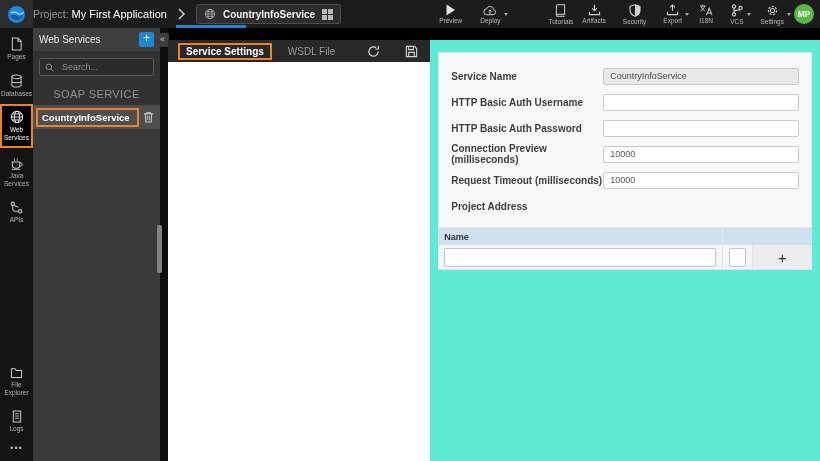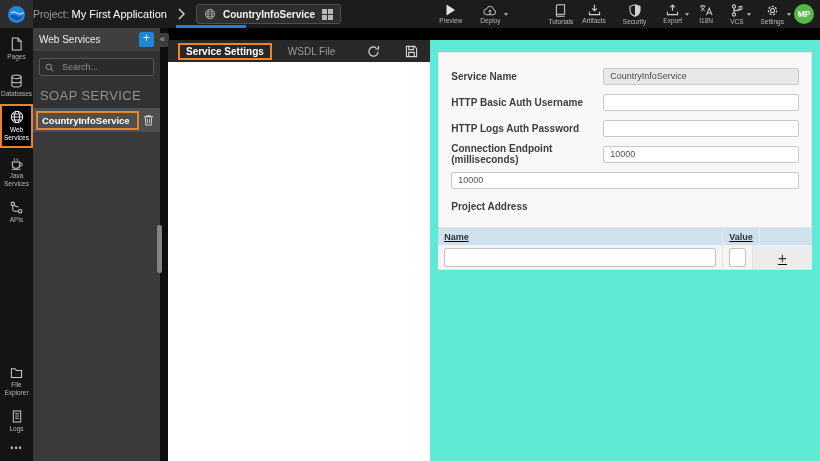--- a/index.html
+++ b/index.html
@@ -63,22 +63,22 @@
   .panel-title { flex:1; color:#ececec; font-size:10px; }
   .add-btn { width:15px; height:15px; background:#1b87d6; border-radius:2px;
     color:#fff; font-size:12px; line-height:13px; text-align:center; cursor:pointer; }
   .search-box { margin:7px 6px 4px; height:18px; border:1px solid #575757;
     border-radius:2px; background:#2b2b2b; display:flex; align-items:center;
     padding:0 5px; gap:8px; }
   .search-box input { flex:1; min-width:0; background:transparent; border:none;
     outline:none; color:#cfcfcf; font-size:9px;
     font-family:"Liberation Sans", sans-serif; }
   .search-box input::placeholder { color:#8d8d8d; }
-  .section-label { margin:8px 7px 5px; font-size:13px; color:#909090;
-    letter-spacing:.4px; }
+  .section-label { margin:8px 7px 5px; font-size:11px; color:#909090;
+    letter-spacing:.4px;text-align:center; }
   .svc-item { height:24px; background:#4f4f4f; display:flex; align-items:center;
     padding:0 6px 0 3px; gap:4px; cursor:pointer; }
   .svc-name { flex:1; border:2px solid #e8842d; padding:2px 4px; color:#fff;
     font-size:9.5px; font-weight:bold; white-space:nowrap; overflow:hidden; }
   .panel-rest { flex:1; background:#3a3a3a; }
 
   
   .gutter { position:absolute; left:160px; top:28px; width:8px; height:433px;
     background:#0e0e0e; }
   .collapse-btn { position:absolute; left:-4px; top:5px; width:13px; height:14px;
@@ -103,21 +103,21 @@
     padding:10px 12px 8px; }
   .form-row { display:flex; align-items:center; height:26px; }
   .form-row label { width:152px; flex:0 0 auto; font-size:10px; font-weight:bold;
     color:#3d3d3d; }
   .form-row input { flex:1; height:17px; border:1px solid #c9c9c9; border-radius:2px;
     background:#fff; font-size:9px; color:#555; padding:0 6px;
     font-family:"Liberation Sans", sans-serif; outline:none; }
   .form-row input:disabled { background:#e8e8e8; color:#4a4a4a; }
 
   .headers-title { margin:8px 9px 5px; font-size:12.5px; color:#333; }
-  .htable { margin:0 8px;text-decoration:underline; }
+  .htable { margin:0 8px; }
   .hrow { display:grid; grid-template-columns:285px 1fr 59px; }
   .hrow.head { background:#cfe0ef; height:17px; }
   .hrow.head .hcell { font-size:9px; font-weight:bold; color:#333;
     display:flex; align-items:center; padding:0 6px;
     border-right:1px solid #e7eef6; }
   .hrow.head .hcell:last-child { border-right:none; }
   .hrow.body { background:#f5f5f5; height:25px; border-bottom:1px solid #e2e2e2; }
   .hrow.body .bcell { display:flex; align-items:center; padding:0 6px;
     border-right:1px solid #e2e2e2; }
   .hrow.body .bcell input { width:100%; height:19px; border:1px solid #c4c4c4;
@@ -347,39 +347,39 @@
       <div class="card">
         <div class="form-row">
           <label>Service Name</label>
           <input type="text" disabled="" value="CountryInfoService" style="">
         </div>
         <div class="form-row">
           <label>HTTP Basic Auth Username</label>
           <input type="text" value="" style="">
         </div>
         <div class="form-row">
-          <label>HTTP Logs Auth Password</label>
+          <label>HTTP Basic Auth Password</label>
           <input type="text" value="" style="">
         </div>
         <div class="form-row">
-          <label>Connection Endpoint (milliseconds)</label>
+          <label>Connection Preview (milliseconds)</label>
           <input type="text" value="10000" style="">
         </div>
         <div class="form-row">
+          <label>Request Timeout (milliseconds)</label>
           <input type="text" value="10000" style="">
         </div>
         <div class="form-row">
           <label>Project Address</label>
         </div>
       </div>
 
       <div class="htable">
         <div class="hrow head">
           <div class="hcell">Name</div>
-          <div class="hcell">Value</div>
           <div class="hcell"></div>
         </div>
         <div class="hrow body">
           <div class="bcell">
             <input type="text" style="">
           </div>
           <div class="bcell">
             <input type="text" style="">
           </div>
           <div class="bcell addcell">+</div>

